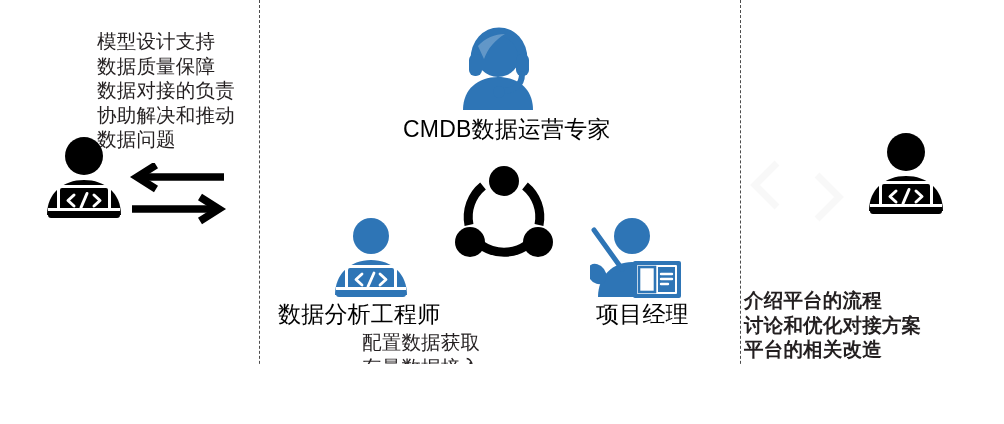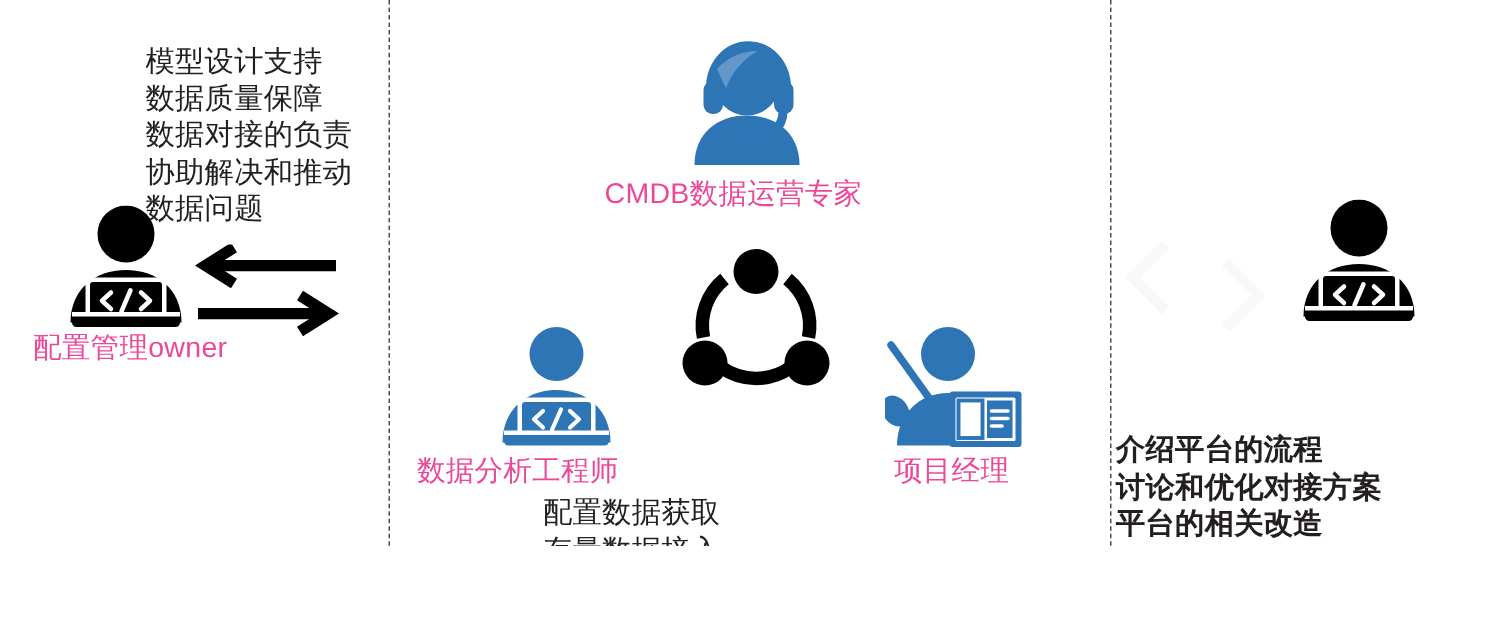--- a/index.html
+++ b/index.html
@@ -30,22 +30,22 @@
   .body-text {
     position: absolute;
     color: #231f20;
     font-size: 19.5px;
     line-height: 24.6px;
     white-space: pre;
     letter-spacing: 0.2px;
   }
   .role-label {
     position: absolute;
-    color: #ec4899;
-    font-size: 19px;
+    color: #000000;
+    font-size: 23px;
     line-height: 23px;
     white-space: pre;
     letter-spacing: 0.2px;
   }
   .icon {
     position: absolute;
   }
   .icon svg { display: block; }
 
   .watermark {
@@ -83,21 +83,20 @@
       <rect x="12" y="73" width="72" height="8" rx="3" fill="#000000"></rect>
       <rect x="12" y="71" width="72" height="3" fill="#ffffff"></rect>
       <g fill="none" stroke="#ffffff" stroke-width="3" stroke-linecap="round" stroke-linejoin="round">
         <path d="M38 58 L32 63.5 L38 69"></path>
         <path d="M58 58 L64 63.5 L58 69"></path>
         <path d="M51 56.5 L45 70.5"></path>
       </g>
     </svg>
   </div>
 
-  <div class="role-label" style="left:22px; top:221px;">配置管理owner</div>
 
   <div class="icon" style="left:128px; top:163px;">
     <svg width="100" height="62" viewBox="0 0 100 62">
       <g stroke="#000000" stroke-width="7.5" fill="none" stroke-linecap="butt" stroke-linejoin="miter">
         <path d="M96 14 L10 14"></path>
         <path d="M28 2 L9 14 L28 26"></path>
         <path d="M4 46 L90 46"></path>
         <path d="M72 34 L91 46 L72 58"></path>
       </g>
     </svg>

